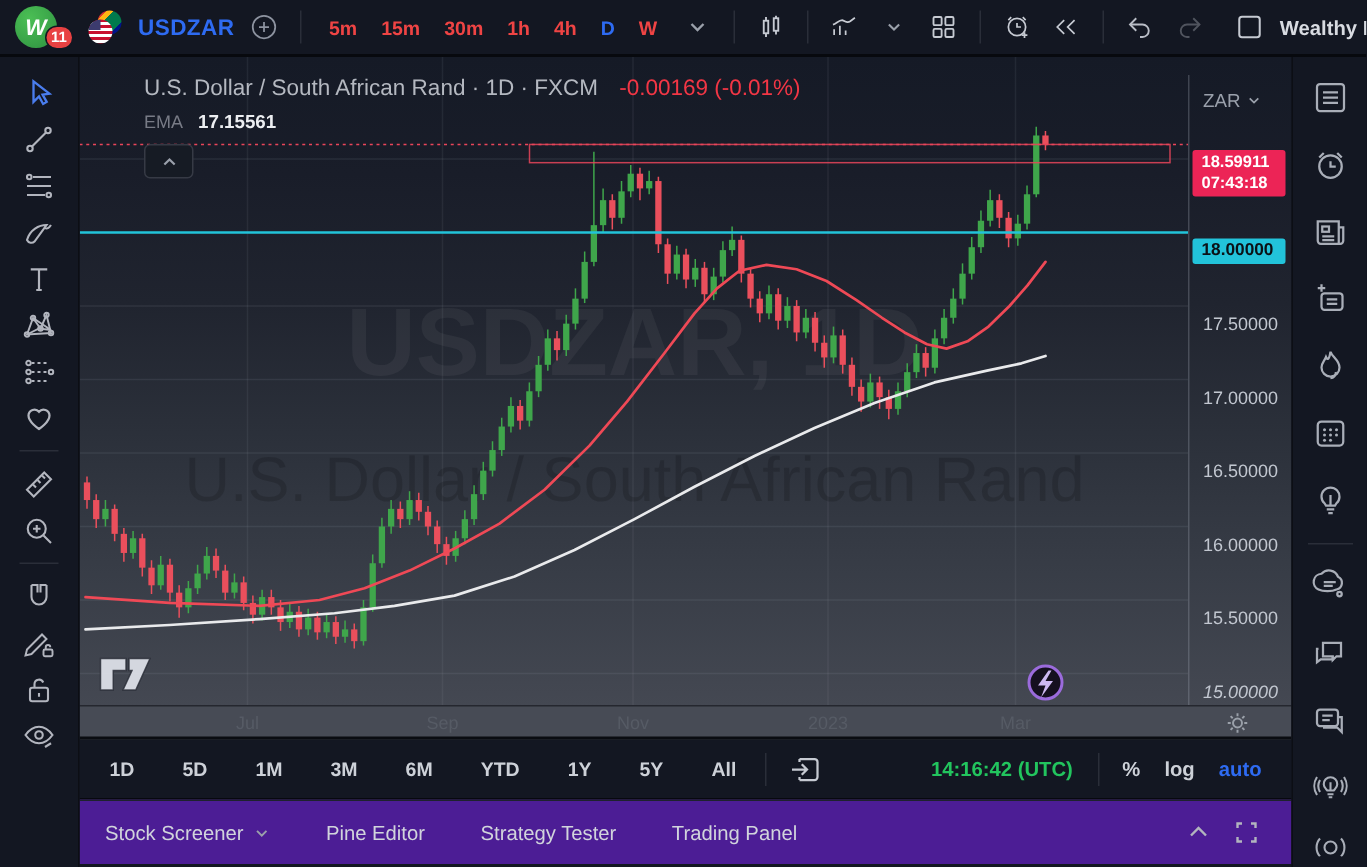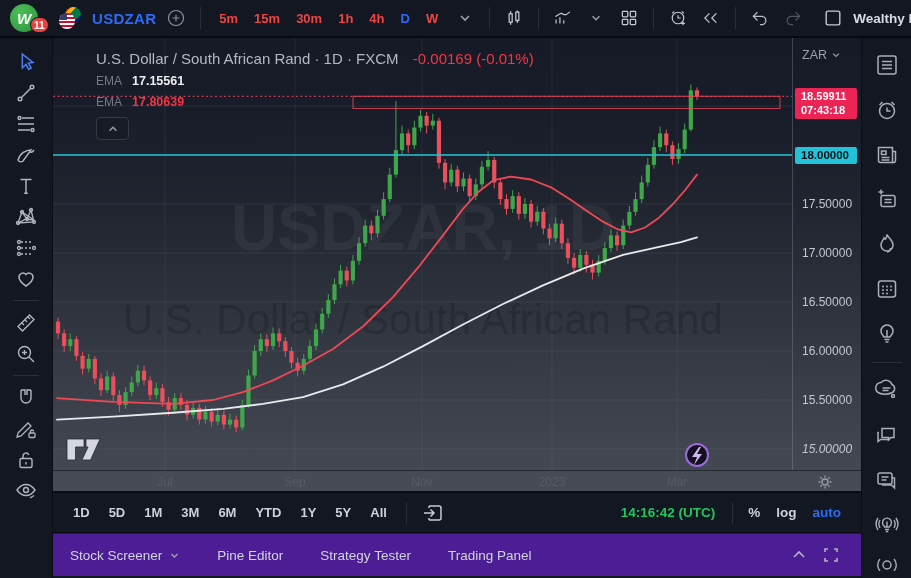--- a/index.html
+++ b/index.html
@@ -44,21 +44,21 @@
   .right-sidebar{position:absolute;left:861px;top:38px;width:50px;height:540px;background:#131722;
     border-left:1px solid #0c0e14;display:flex;flex-direction:column;align-items:center;padding-top:8px;z-index:20;}
   .side-btn{width:40px;height:38px;display:flex;align-items:center;justify-content:center;cursor:pointer;margin-bottom:7px;}
   .sdiv{width:30px;height:1px;background:#2a2e39;margin:2px 0 9px 0;}
 
   
   .chart-region{position:absolute;left:53px;top:38px;width:808px;height:540px;}
   .chart-wrap{position:relative;width:808px;height:432px;overflow:hidden;
     background:linear-gradient(180deg,#151a26 0%,#191d29 18%,#20242f 38%,#2b303a 58%,#373c46 78%,#444852 100%);}
   #chart{position:absolute;left:0;top:0;}
-  .price-axis{position:absolute;left:739px;top:0;width:69px;height:432px;border-left:1px solid rgba(151,158,172,.32);}
+  .price-axis{position:absolute;left:739px;top:12px;width:69px;height:432px;border-left:1px solid rgba(151,158,172,.32);}
   .zar-label{position:absolute;left:9px;top:10px;font-size:12.5px;color:#9aa0ab;display:flex;gap:4px;align-items:center;cursor:pointer;}
   .tick{position:absolute;left:9px;font-size:12px;color:#c2c7d0;}
   .badge-last{position:absolute;left:2px;top:50px;width:62px;background:#ec2456;border-radius:2px;color:#fff;
     padding:2px 0 2px 6px;font-size:11px;font-weight:700;line-height:13.5px;}
   .badge-level{position:absolute;left:2px;top:109px;width:62px;background:#22c3da;border-radius:2px;color:#0b1116;
     padding:2px 0 2px 6px;font-size:11.5px;font-weight:700;line-height:13px;}
 
   
   .legend{position:absolute;left:14px;top:12px;z-index:5;margin-left:29px;}
   .legend-row1{font-size:15px;color:#b4b8c0;white-space:nowrap;cursor:pointer;}
@@ -639,21 +639,20 @@
           <div class="tick" style="top: 404px; font-style: italic;">15.00000</div>
         </div>
 
       <div class="legend">
         <div class="legend-row1">
           <span>U.S. Dollar / South African Rand</span><span> · 1D · FXCM</span>
           <span class="chg">-0.00169 (-0.01%)</span>
         </div>
         <div id="emaRows">
             <div class="ema-row"><span>EMA</span><span class="val" style="color: rgb(236, 238, 241);">17.15561</span></div>
-            <div class="ema-row"><span>EMA</span><span class="val" style="color: rgb(242, 54, 69);">17.80639</span></div>
           </div>
         <div class="collapse-btn">
           <svg width="12" height="12" viewBox="0 0 14 14" fill="none" stroke="#9aa0ab" stroke-width="1.7">
               <path d="M3 9l4-4 4 4"></path>
             </svg>
         </div>
       </div>
     </div>
 
     <div class="time-axis" id="timeAxis">
@@ -664,21 +663,21 @@
           </svg>
       </div>
     <div class="tlabel" style="left: 112px;">Jul</div>
         <div class="tlabel" style="left: 242px;">Sep</div>
         <div class="tlabel" style="left: 369px;">Nov</div>
         <div class="tlabel" style="left: 499px;">2023</div>
         <div class="tlabel" style="left: 624px;">Mar</div>
       </div>
 
     <div class="range-bar">
-      <div id="ranges" style="display:flex;align-items:flex-start;gap:3px;">
+      <div id="ranges" style="display:flex;align-items:flex-start;gap:16px;">
           <div class="range-btn">1D</div>
           <div class="range-btn">5D</div>
           <div class="range-btn">1M</div>
           <div class="range-btn">3M</div>
           <div class="range-btn">6M</div>
           <div class="range-btn">YTD</div>
           <div class="range-btn">1Y</div>
           <div class="range-btn">5Y</div>
           <div class="range-btn">All</div>
         </div>

